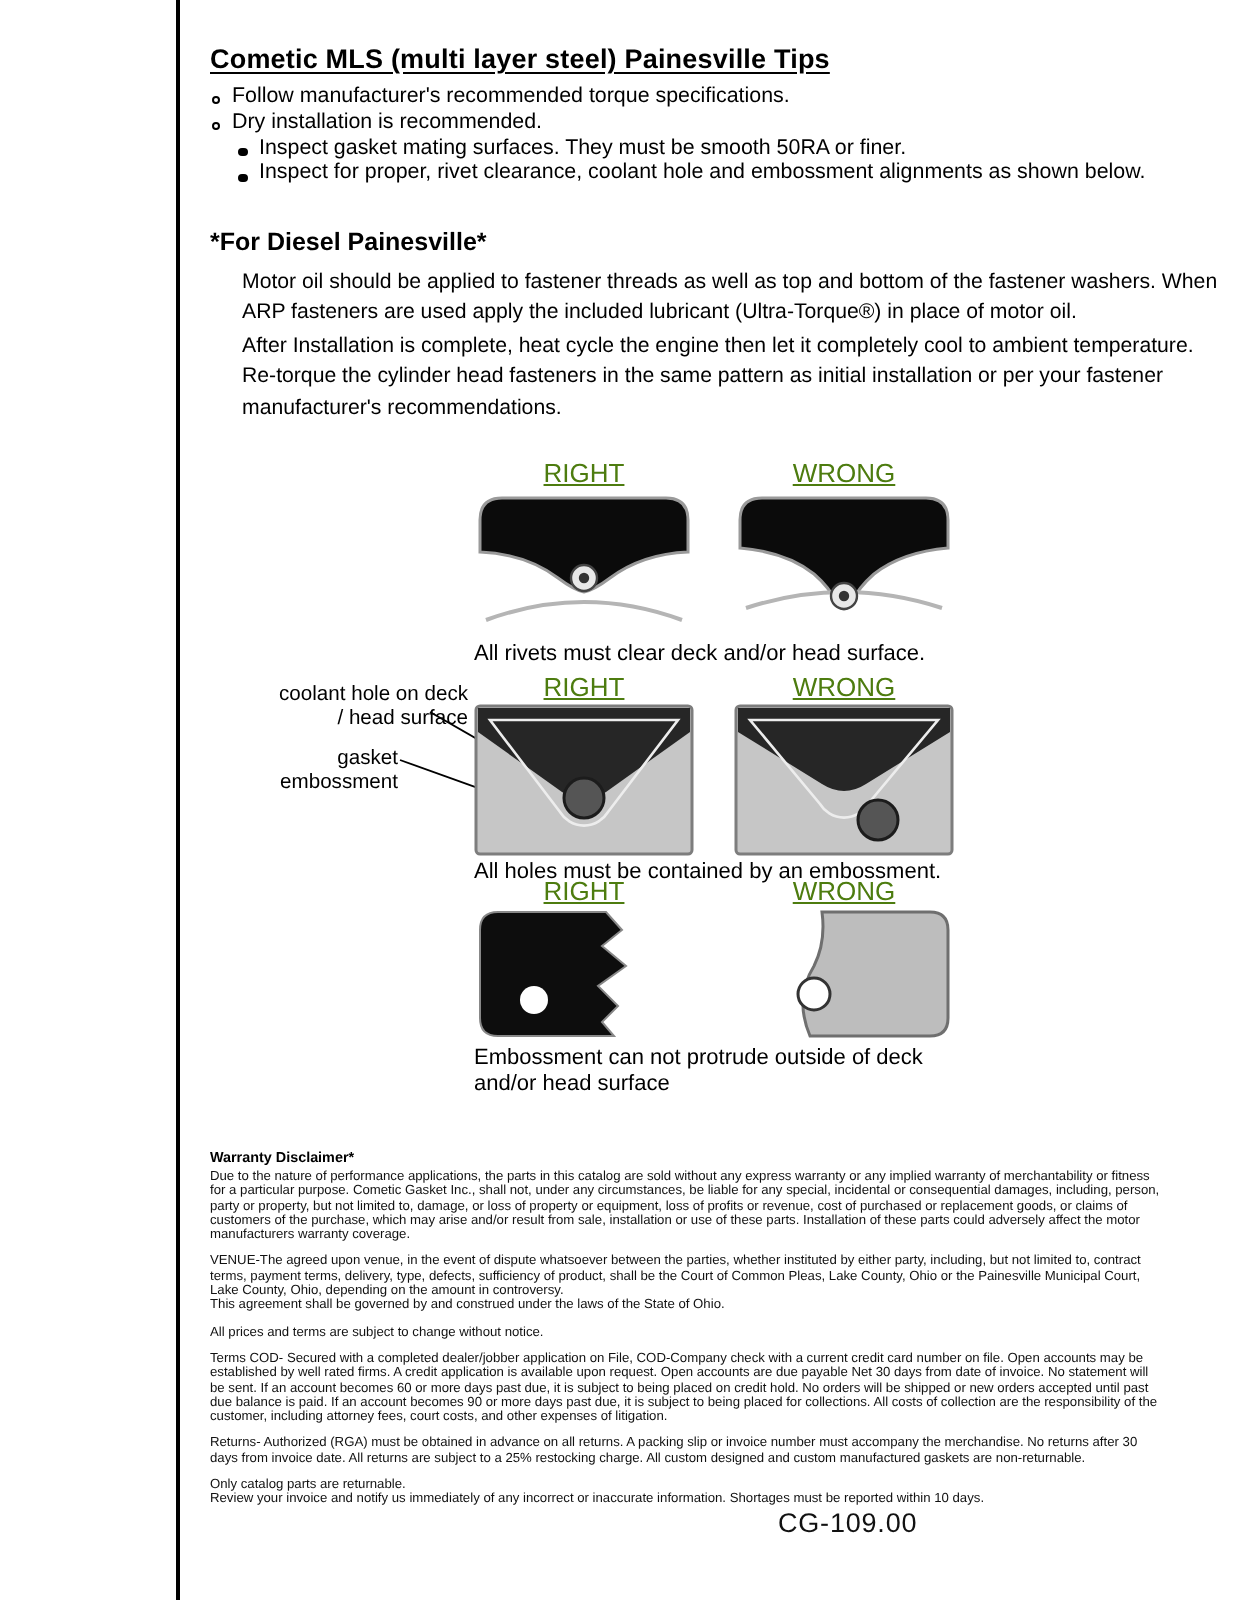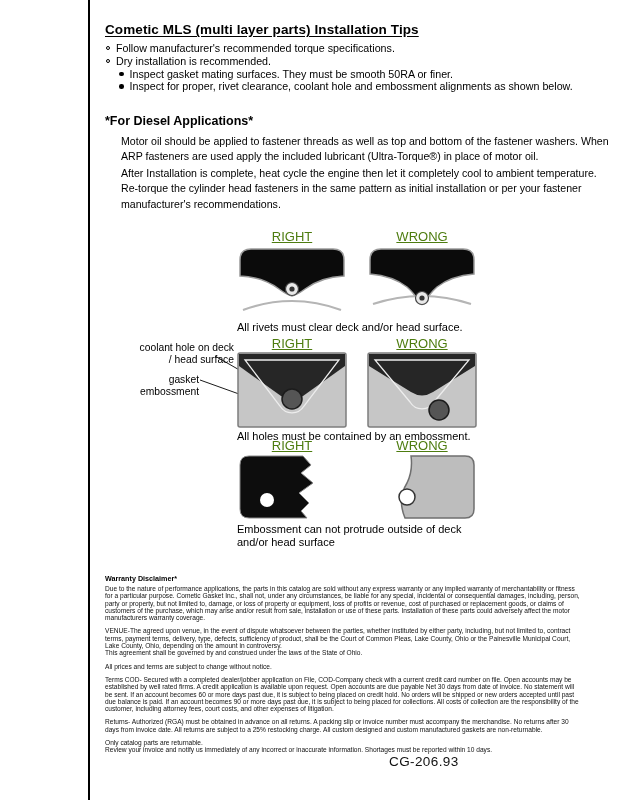--- a/index.html
+++ b/index.html
@@ -6,21 +6,21 @@
   html,body { background:#ffffff; }
   body { font-family:"Liberation Sans", sans-serif; color:#000; }
   .page { position:relative; width:618px; height:800px; background:#ffffff; overflow:hidden; }
 
   .left-rule { position:absolute; left:88px; top:0; width:1.5px; height:800px; background:#000; }
 
   .title { position:absolute; left:105px; top:22px; font-size:13.5px; font-weight:bold;
            text-decoration:underline; text-underline-offset:2px; letter-spacing:0.1px; }
 
   .bullets { position:absolute; left:106px; top:42px; width:492px; }
-  .b-row { display:flex; font-size:10.7px; line-height:12.8px; }
+  .b-row { display:flex; font-size:10.7px; line-height:12.8px;align-items:center; }
   .b-open { flex:none; width:4px; height:4px; border:1px solid #000; border-radius:50%; margin:4px 6px 0 0; }
   .b-dot  { flex:none; width:4.5px; height:4.5px; background:#000; border-radius:50%; margin:4px 6px 0 13px; }
 
   .diesel-head { position:absolute; left:105px; top:114px; font-size:12.5px; font-weight:bold; }
   .para { position:absolute; left:105px; width:492px; font-size:10.6px; line-height:15.4px;margin-left:16px; }
   .p1 { top:134px; }
   .p2 { top:166px; }
   .note { position:absolute; left:105px; top:207px; font-size:10.6px; }
 
   .dg-head { position:absolute; width:110px; text-align:center; font-size:13px; color:#4d7c0f;text-decoration:underline; }
@@ -40,42 +40,42 @@
 
   .footer { position:absolute; left:389px; top:754px; font-size:13.5px; letter-spacing:0.4px; color:#111; }
 </style>
 </head>
 <body>
 
 <div class="page">
 
   <div class="left-rule"></div>
 
-  <div class="title">Cometic MLS (multi layer parts) Installation Tips</div>
+  <div class="title">Cometic MLS (multi layer steel) Painesville Tips</div>
 
   <div class="bullets">
     <div class="b-row">
       <span class="b-open"></span>
       <span>Follow manufacturer's recommended torque specifications.</span>
     </div>
     <div class="b-row">
       <span class="b-open"></span>
       <span>Dry installation is recommended.</span>
     </div>
     <div class="b-row">
       <span class="b-dot"></span>
       <span>Inspect gasket mating surfaces.  They must be smooth 50RA or finer.</span>
     </div>
     <div class="b-row">
       <span class="b-dot"></span>
       <span>Inspect for proper, rivet clearance, coolant hole and embossment alignments as shown below.</span>
     </div>
   </div>
 
-  <div class="diesel-head">*For Diesel Applications*</div>
+  <div class="diesel-head">*For Diesel Painesville*</div>
   <div class="para p1">Motor oil should be applied to fastener threads as well as top and bottom of the fastener washers. When ARP fasteners are used apply the included lubricant (Ultra-Torque®) in place of motor oil.</div>
   <div class="para p2">After Installation is complete, heat cycle the engine then let it completely cool to ambient temperature. Re-torque the cylinder head fasteners in the same pattern as initial installation or per your fastener manufacturer's recommendations.</div>
 
   <div class="dg-head col-l" style="top:229px;">RIGHT</div>
   <div class="dg-head col-r" style="top:229px;">WRONG</div>
 
   <div class="panel col-l" style="top:246px;">
     <svg viewBox="0 0 110 72">
       <path d="M3,14 Q3,3 14,3 H96 Q107,3 107,14 V30 Q84,31 68,43 Q60,49 55,50 Q50,49 42,43 Q26,31 3,30 Z" fill="#0b0b0b" stroke="#9a9a9a" stroke-width="1.5"></path>
       <path d="M6,64 Q55,46 104,64" fill="none" stroke="#b5b5b5" stroke-width="2"></path>
@@ -143,15 +143,15 @@
     <div class="wp">Due to the nature of performance applications, the parts in this catalog are sold without any express warranty or any implied warranty of merchantability or fitness for a particular purpose.  Cometic Gasket Inc., shall not, under any circumstances, be liable for any special, incidental or consequential damages, including, person, party or property, but not limited to, damage, or loss of property or equipment, loss of profits or revenue, cost of purchased or replacement goods, or claims of customers of the purchase, which may arise and/or result from sale, installation or use of these parts.  Installation of these parts could adversely affect the motor manufacturers warranty coverage.</div>
     <div class="wp">VENUE-The agreed upon venue, in the event of dispute whatsoever between the parties, whether instituted by either party, including, but not limited to, contract terms, payment terms, delivery, type, defects, sufficiency of product, shall be the Court of Common Pleas, Lake County, Ohio or the Painesville Municipal Court, Lake County, Ohio, depending on the amount in controversy.
 This agreement shall be governed by and construed under the laws of the State of Ohio.</div>
     <div class="wp">All prices and terms are subject to change without notice.</div>
     <div class="wp">Terms COD- Secured with a completed dealer/jobber application on File, COD-Company check with a current credit card number on file.  Open accounts may be established by well rated firms.  A credit application is available upon request.  Open accounts are due payable Net 30 days from date of invoice.  No statement will be sent.  If an account becomes 60 or more days past due, it is subject to being placed on credit hold.  No orders will be shipped or new orders accepted until past due balance is paid.  If an account becomes 90 or more days past due, it is subject to being placed for collections.  All costs of collection are the responsibility of the customer, including attorney fees, court costs, and other expenses of litigation.</div>
     <div class="wp">Returns- Authorized (RGA) must be obtained in advance on all returns.  A packing slip or invoice number must accompany the merchandise.  No returns after 30 days from invoice date.  All returns are subject to a 25% restocking charge.  All custom designed and custom manufactured gaskets are non-returnable.</div>
     <div class="wp">Only catalog parts are returnable.
 Review your invoice and notify us immediately of any incorrect or inaccurate information.  Shortages must be reported within 10 days.</div>
   </div>
 
-  <div class="footer">CG-206.93</div>
+  <div class="footer">CG-109.00</div>
 
 </div>
 
 </body></html>

